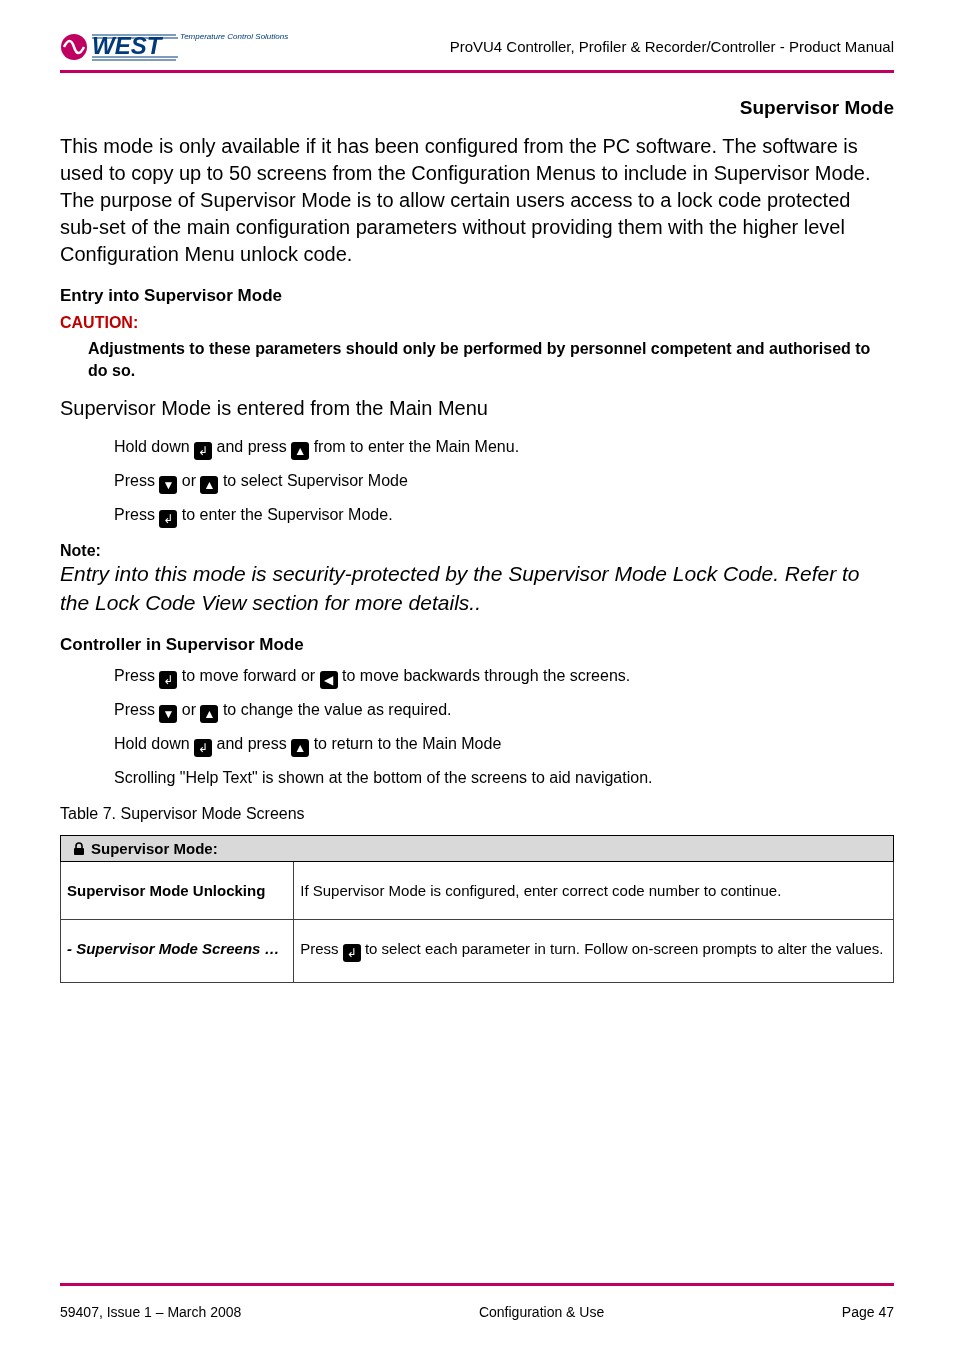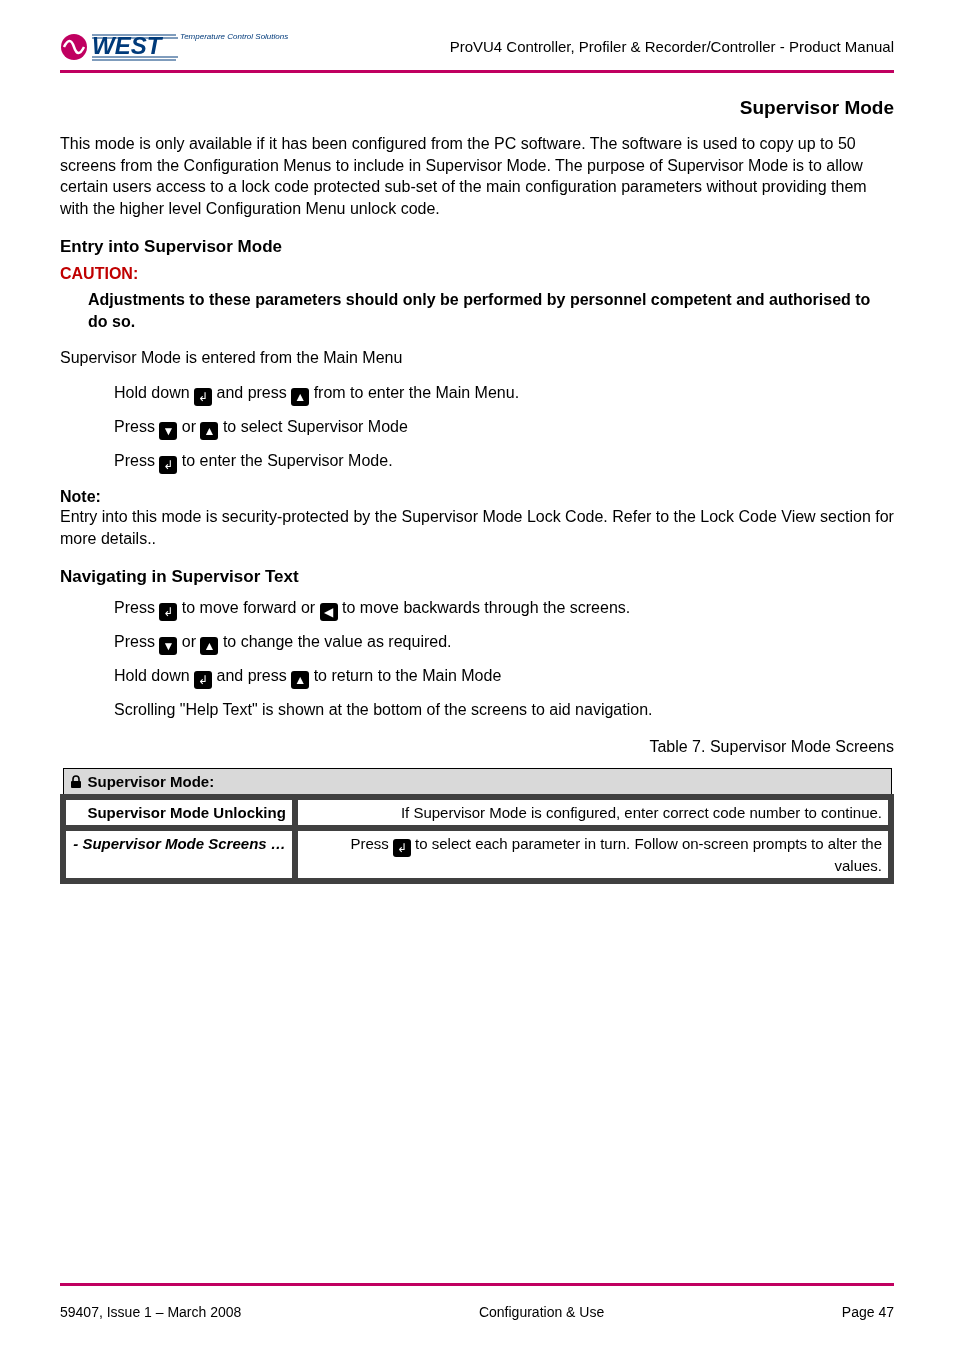--- a/index.html
+++ b/index.html
@@ -48,21 +48,21 @@
     border: none;
     margin: 0 0 24px 0;
   }
   h1.section-title {
     font-size: 19px;
     font-weight: bold;
     margin: 16px 0 14px 0;
     text-align: right;
   }
   p.para {
-    font-size: 16px;
+    font-size: 20px;
     line-height: 1.35;
     margin: 0 0 14px 0;
   }
   h2.subsection {
     font-size: 17px;
     font-weight: bold;
     margin: 18px 0 8px 0;
   }
   .caution-label {
     color: #c00000;
@@ -81,59 +81,59 @@
     font-size: 16px;
     margin: 10px 0;
     line-height: 1.4;
   }
   .note-label {
     font-weight: bold;
     font-size: 16px;
     margin: 14px 0 0 0;
   }
   .note-body {
-    font-size: 16px;
+    font-style: italic;
+    font-size: 21px;
     line-height: 1.35;
     margin: 0 0 14px 0;
   }
   .icon-box {
     display: inline-flex;
     align-items: center;
     justify-content: center;
     width: 18px;
     height: 18px;
     background: #000;
     color: #fff;
     border-radius: 3px;
     font-size: 12px;
     line-height: 1;
     vertical-align: -3px;
   }
   .table-caption {
-    text-align: right;
+    text-align: left;
     font-size: 16px;
     margin: 16px 0 12px 0;
   }
   table.sup-table {
     width: 100%;
     border-collapse: collapse;
     font-size: 15px;
   }
   table.sup-table th.table-header {
     background: #d9d9d9;
     text-align: left;
-    padding: 4px 6px;
+    padding: 4px 12px;
     border: 1px solid #000;
     font-weight: bold;
   }
   table.sup-table td {
-    border: 6px solid #404040;
-    padding: 4px 6px;
+    border: 1px solid #404040;
+    padding: 20px 6px;
     vertical-align: top;
-    text-align: right;
   }
   .row-label { font-weight: bold; width: 28%; }
   .row-label.italic { font-style: italic; }
   .lock-icon {
     display: inline-block;
     vertical-align: -2px;
     margin-right: 6px;
   }
   .footer {
     position: absolute;
@@ -194,21 +194,21 @@
       <span>Press </span><span class="icon-box">▼</span><span> or </span><span class="icon-box">▲</span><span>  to select Supervisor Mode</span>
     </div>
     <div class="step">
       <span>Press </span><span class="icon-box">↲</span><span>  to enter the Supervisor Mode.</span>
     </div>
   </div>
 
   <div class="note-label">Note:</div>
   <p class="note-body"><span>Entry into this mode is security-protected by the Supervisor Mode Lock Code. Refer to the Lock Code View section for more details.</span><span>.</span></p>
 
-  <h2 class="subsection">Navigating in Supervisor Text</h2>
+  <h2 class="subsection">Controller in Supervisor Mode</h2>
 
   <div class="indent-block">
     <div class="step">
       <span>Press </span><span class="icon-box">↲</span><span>  to move forward or </span><span class="icon-box">◀</span><span>  to move backwards through the screens.</span>
     </div>
     <div class="step">
       <span>Press </span><span class="icon-box">▼</span><span> or </span><span class="icon-box">▲</span><span>  to change the value as required.</span>
     </div>
     <div class="step">
       <span>Hold down </span><span class="icon-box">↲</span><span> and press </span><span class="icon-box">▲</span><span> to return to the Main Mode</span>

